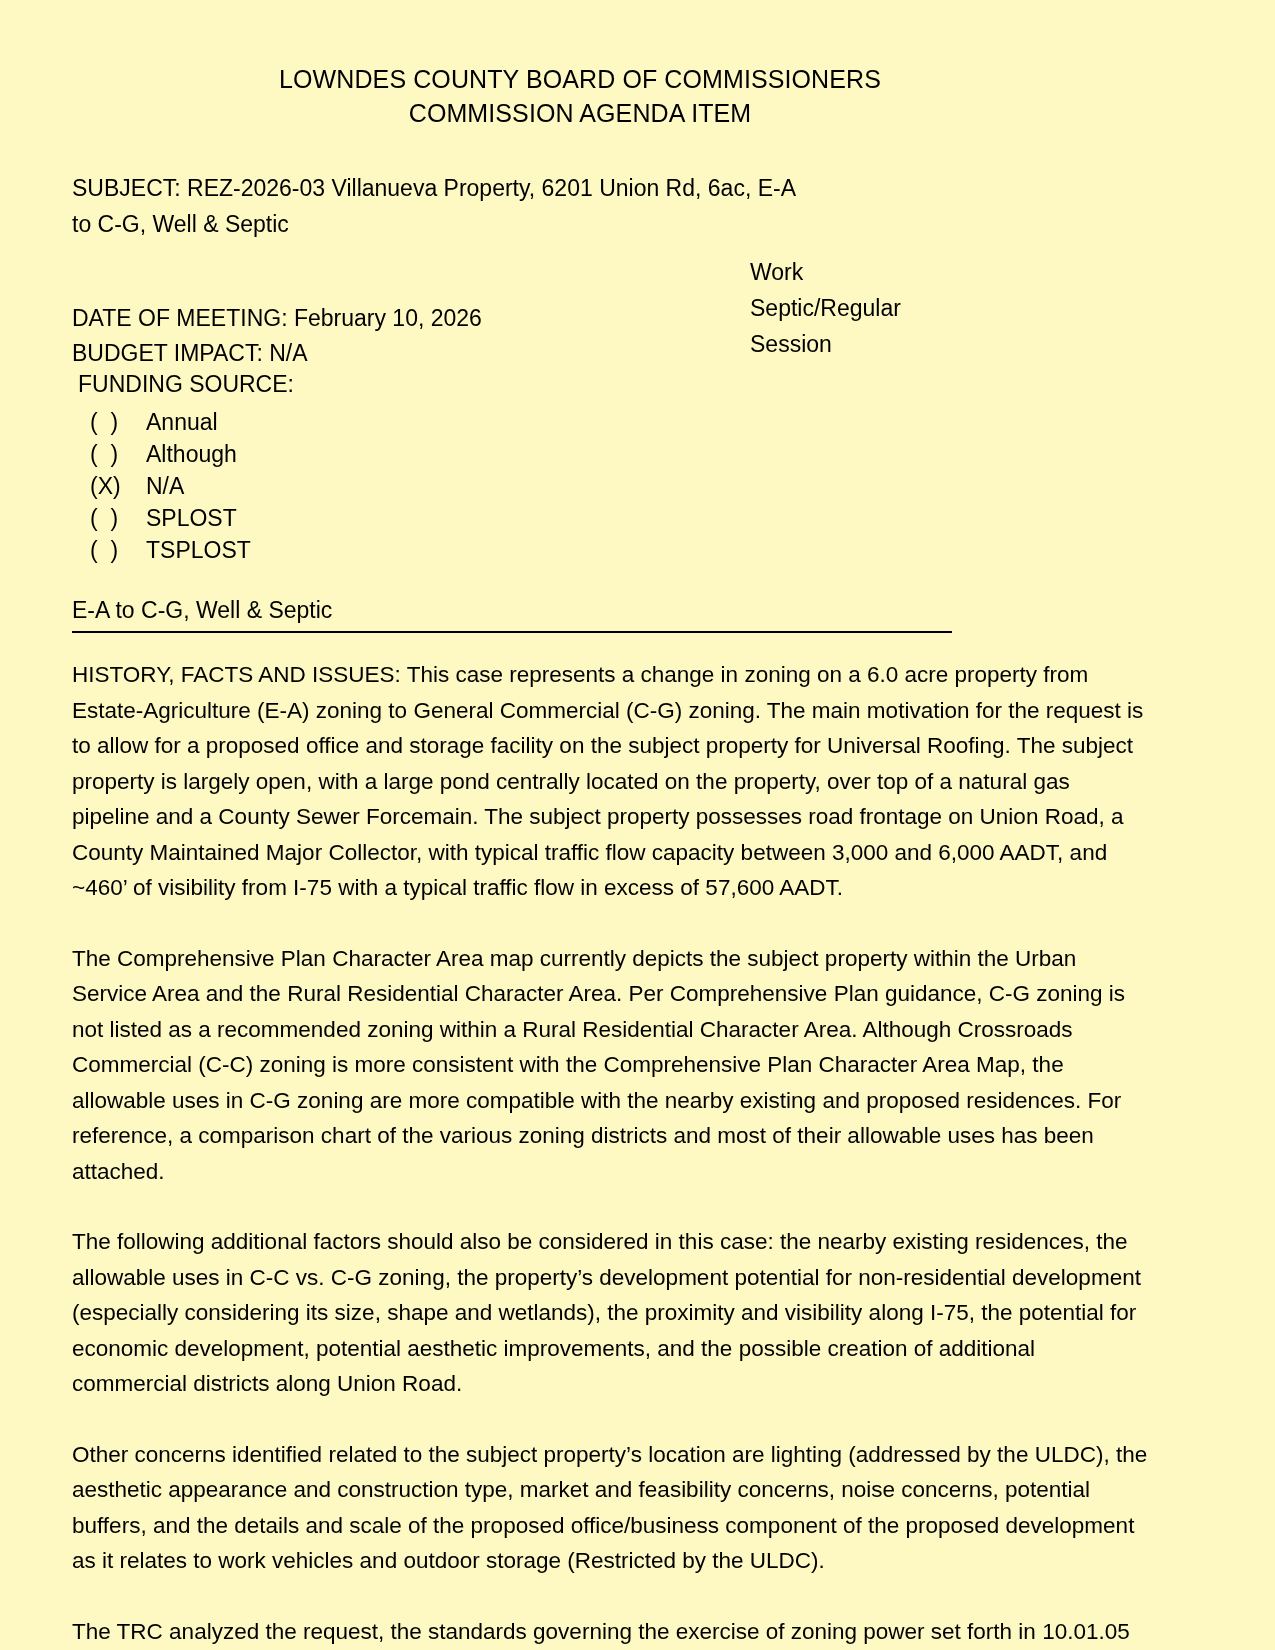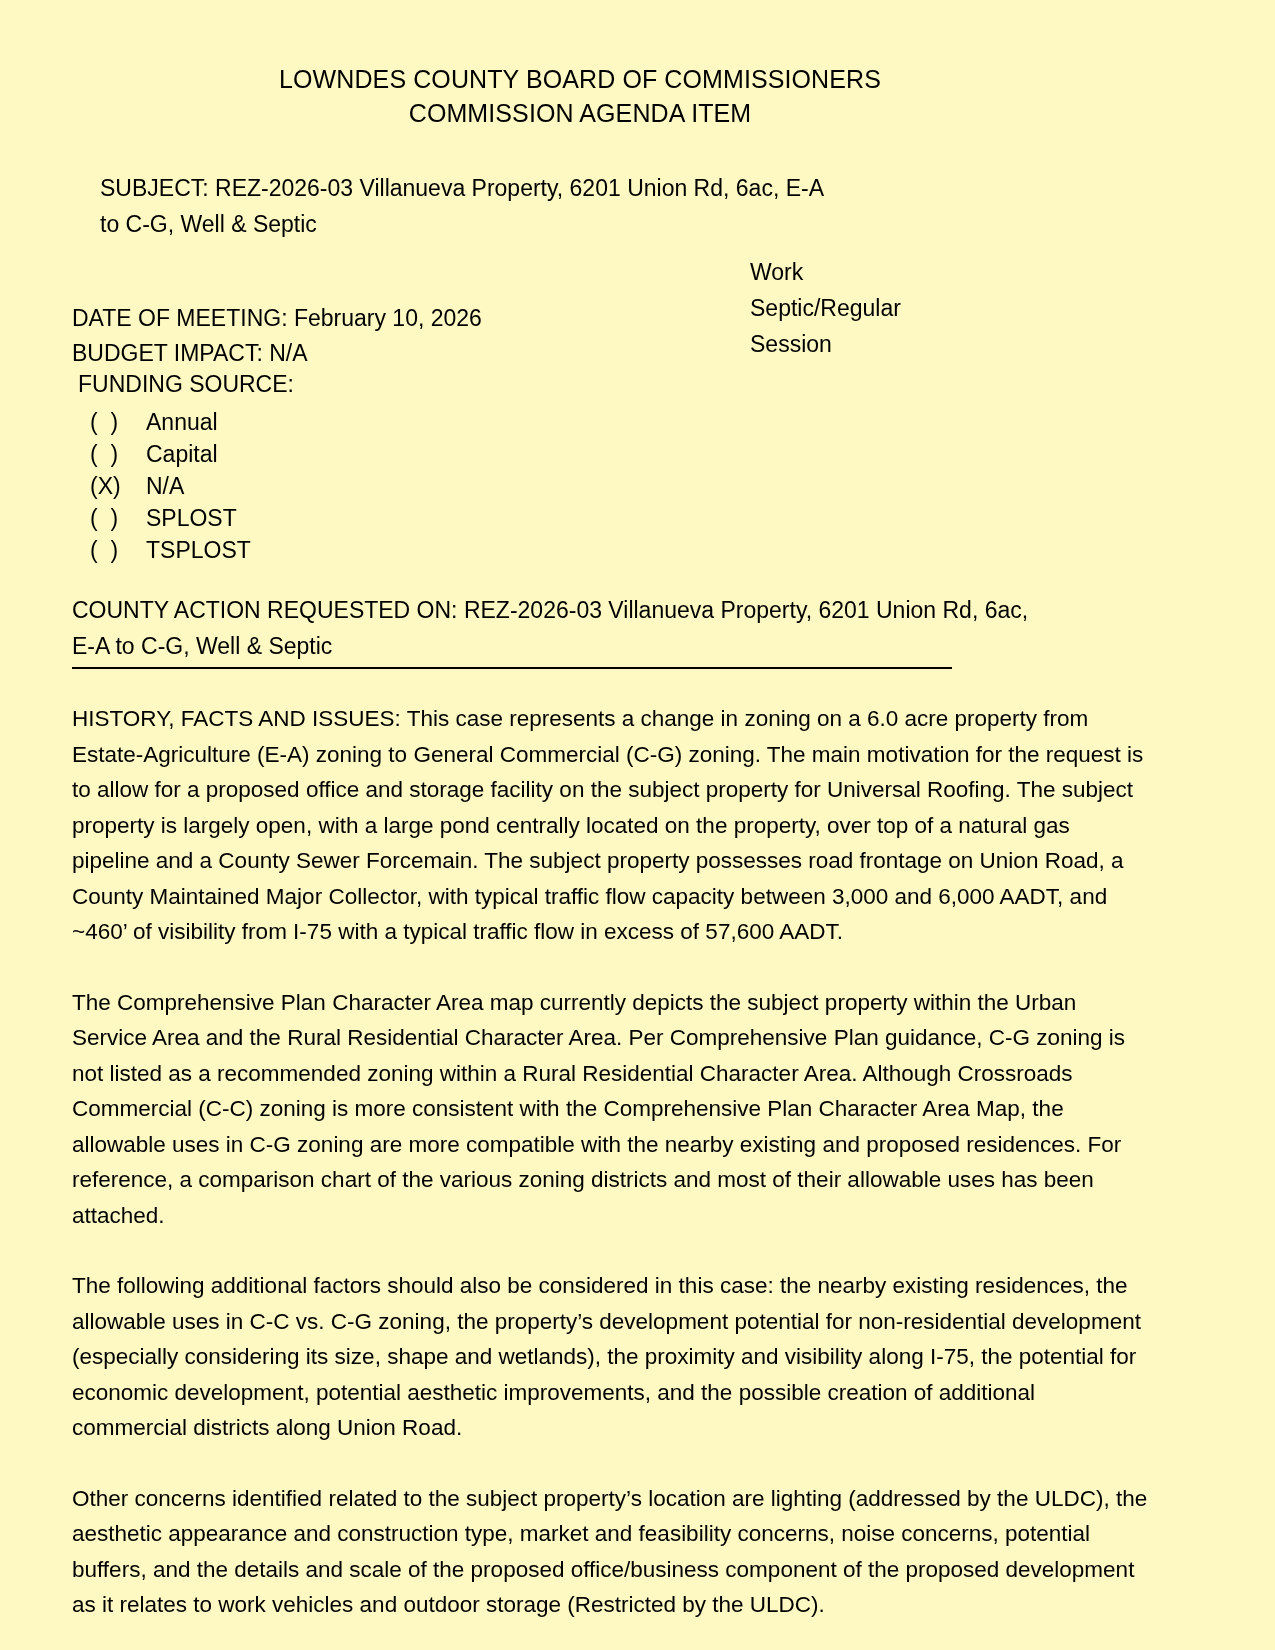--- a/index.html
+++ b/index.html
@@ -39,21 +39,21 @@
 
   .spacer-lg { height: 40px; }
   .spacer-md { height: 26px; }
   .spacer-sm { height: 16px; }
 
   .subject-block {
     position: relative;
     font-size: 23px;
     line-height: 36px;
   }
-  .subject-line { display: block; white-space: nowrap; margin-left: 28px; }
+  .subject-line { display: block; white-space: nowrap; }
 
   .meeting-row {
     position: relative;
     font-size: 23px;
     line-height: 36px;
     min-height: 96px;
   }
   .meeting-left {
     position: absolute;
     left: 0;
@@ -112,21 +112,21 @@
     width: 880px;
   }
 
   .body-text {
     font-size: 22.5px;
     line-height: 35.5px;
     margin: 0;
     text-align: left;
   }
   .para {
-    margin: 16px 0 35px 0;
+    margin: 8px 0 35px 0;
   }
   .para:last-child { margin-bottom: 0; }
 </style>
 </head>
 <body>
 
 <div class="page">
   <div class="content">
 
     <div class="doc-title">
@@ -154,41 +154,40 @@
       <span class="budget-impact">BUDGET IMPACT: N/A</span>
       <span class="funding-source">FUNDING SOURCE:</span>
 
       <ul class="funding-list">
         <li class="funding-item">
           <span class="funding-mark">(  )</span>
           <span class="funding-label">Annual</span>
         </li>
         <li class="funding-item">
           <span class="funding-mark">(  )</span>
-          <span class="funding-label">Capital</span>
+          <span class="funding-label">Although</span>
         </li>
         <li class="funding-item">
           <span class="funding-mark">(X)</span>
           <span class="funding-label">N/A</span>
         </li>
         <li class="funding-item">
           <span class="funding-mark">(  )</span>
           <span class="funding-label">SPLOST</span>
         </li>
         <li class="funding-item">
           <span class="funding-mark">(  )</span>
           <span class="funding-label">TSPLOST</span>
         </li>
       </ul>
     </div>
 
     <div class="spacer-md"></div>
 
     <div class="action-block">
-      <span class="action-line">COUNTY ACTION REQUESTED ON: REZ-2026-03 Villanueva Property, 6201 Union Rd, 6ac,</span>
       <span class="action-line">E-A to C-G, Well &amp; Septic</span>
     </div>
 
     <hr class="rule">
 
     <div class="spacer-sm"></div>
 
     <div class="body-text">
       <p class="para">HISTORY, FACTS AND ISSUES: This case represents a change in zoning on a 6.0 acre property from Estate-Agriculture (E-A) zoning to General Commercial (C-G) zoning.  The main motivation for the request is to allow for a proposed office and storage facility on the subject property for Universal Roofing. The subject property is largely open, with a large pond centrally located on the property, over top of a natural gas pipeline and a County Sewer Forcemain. The subject property possesses road frontage on Union Road, a County Maintained Major Collector, with typical traffic flow capacity between 3,000 and 6,000 AADT, and ~460’ of visibility from I-75 with a typical traffic flow in excess of 57,600 AADT.</p>
       <p class="para">The Comprehensive Plan Character Area map currently depicts the subject property within the Urban Service Area and the Rural Residential Character Area.  Per Comprehensive Plan guidance, C-G zoning is not listed as a recommended zoning within a Rural Residential Character Area.   Although Crossroads Commercial (C-C) zoning is more consistent with the Comprehensive Plan Character Area Map, the allowable uses in C-G zoning are more compatible with the nearby existing and proposed residences.  For reference, a comparison chart of the various zoning districts and most of their allowable uses has been attached.</p>

